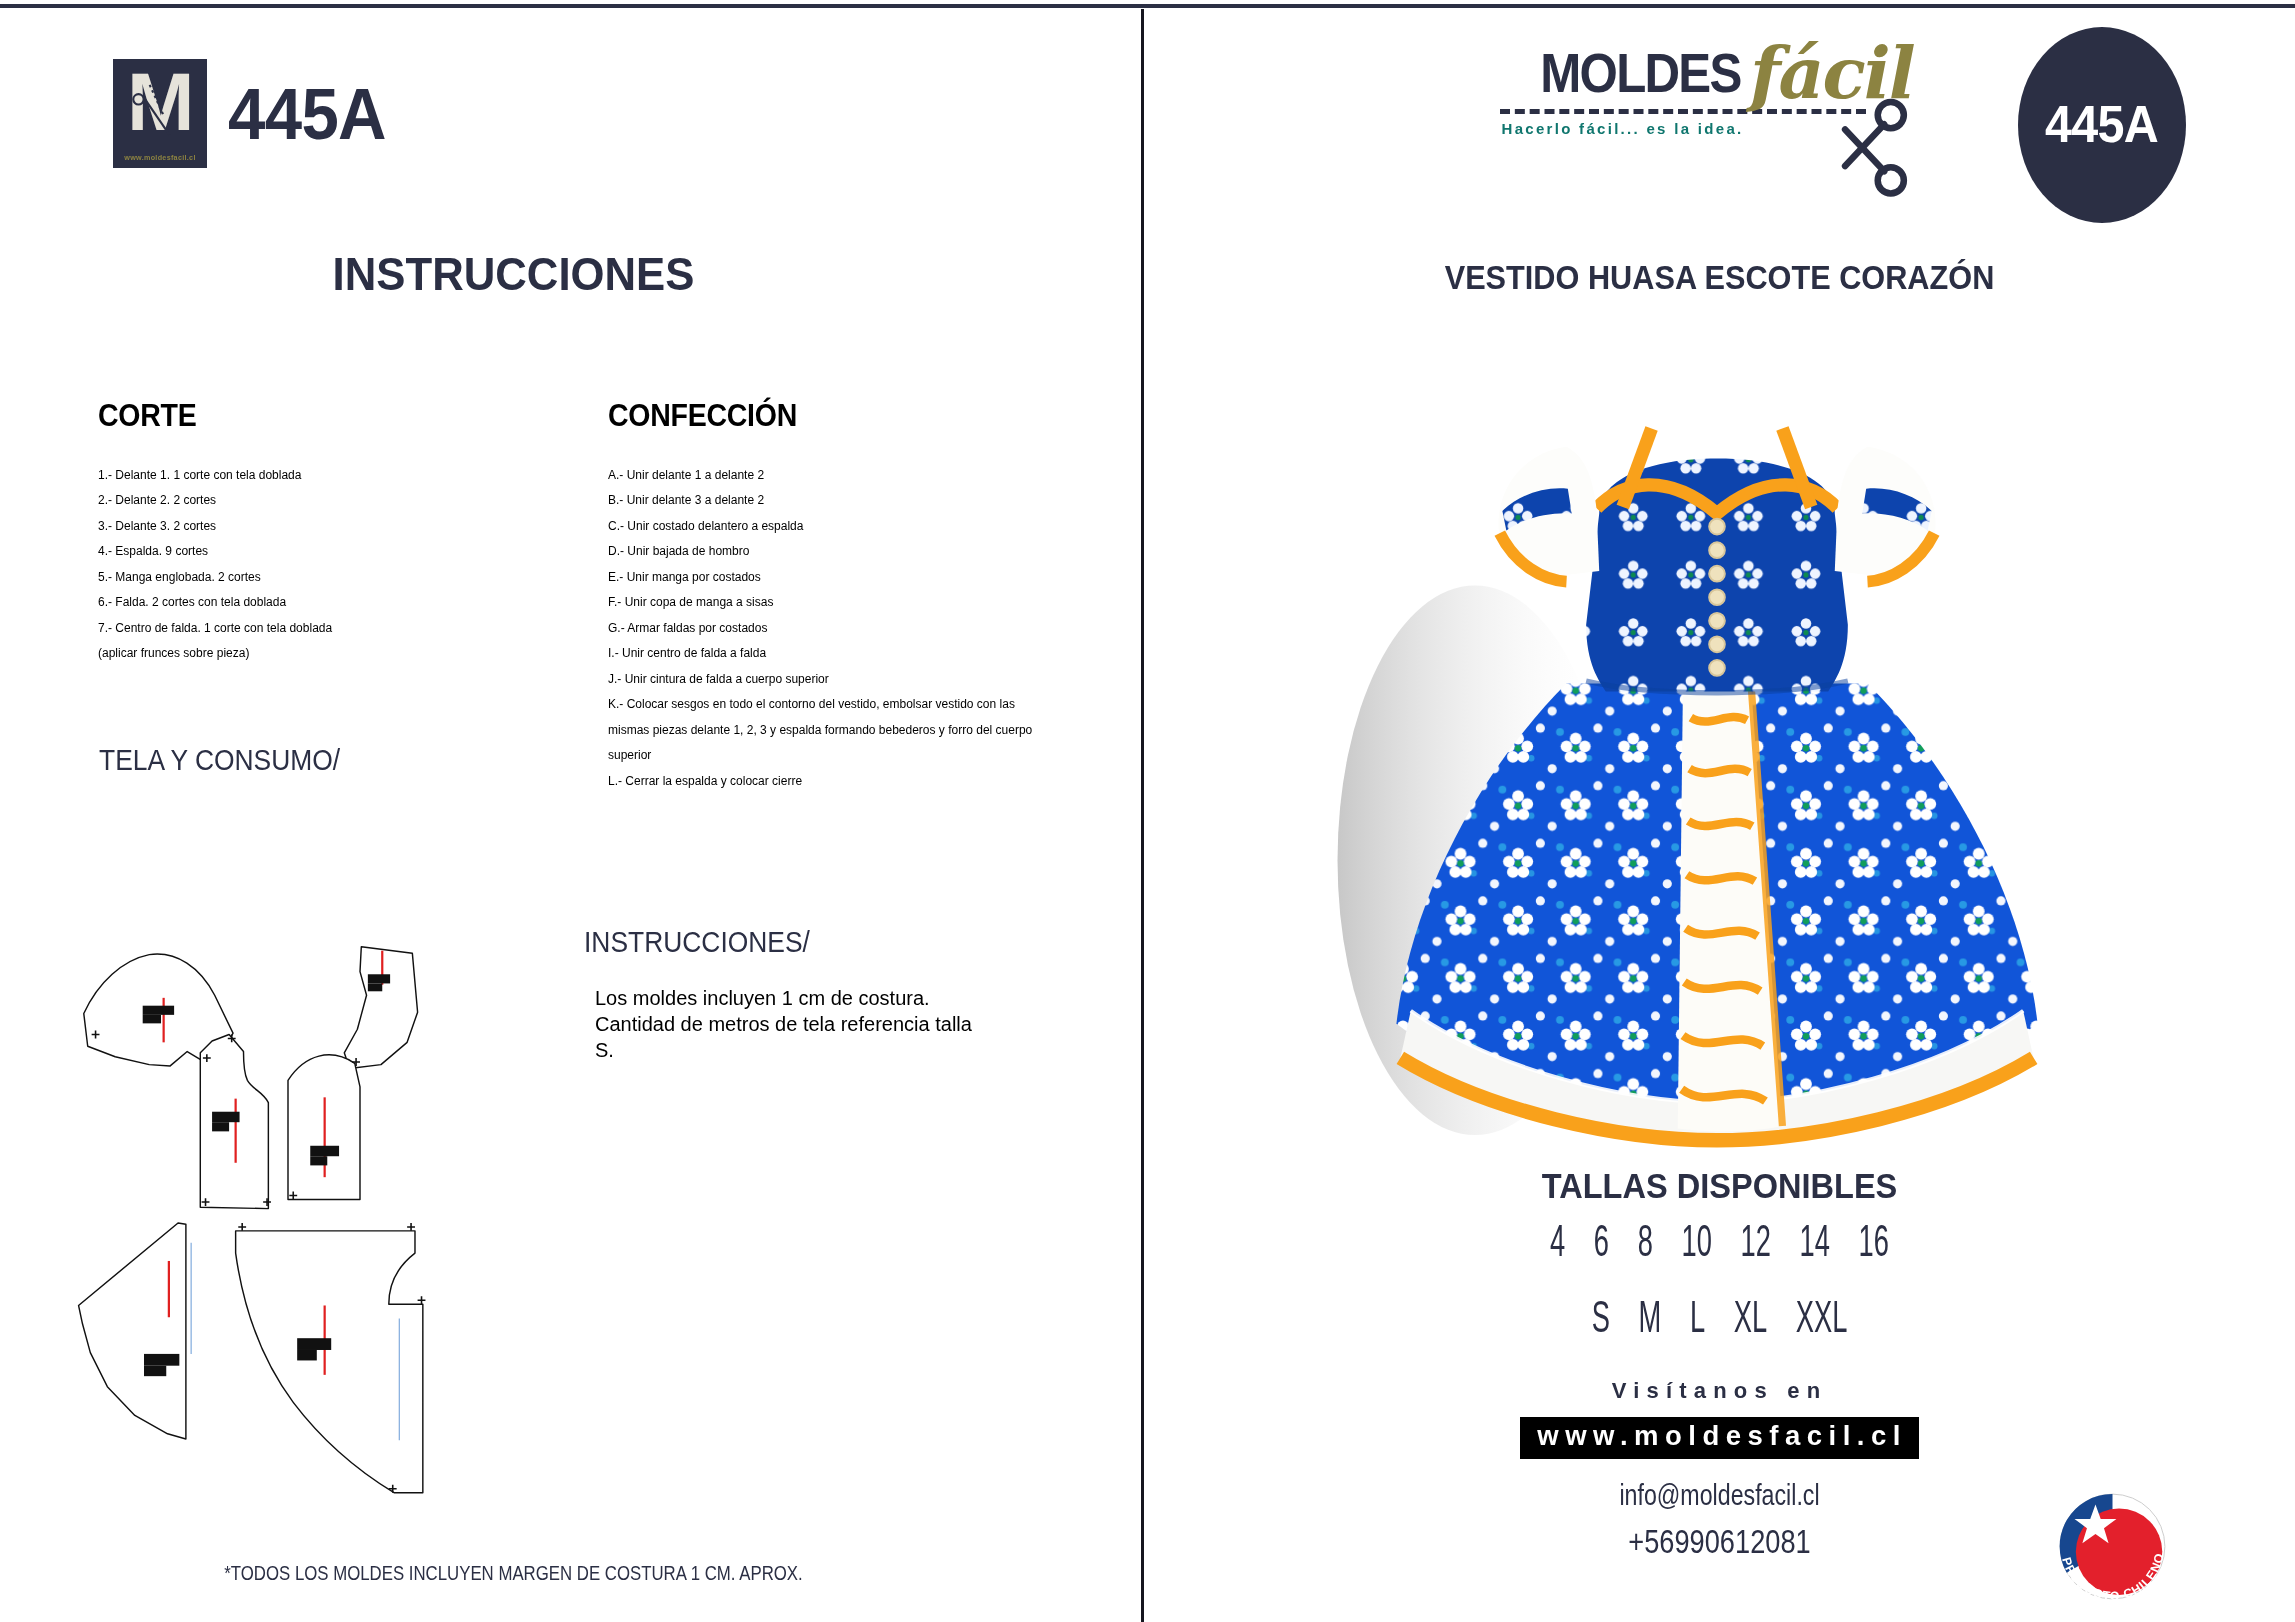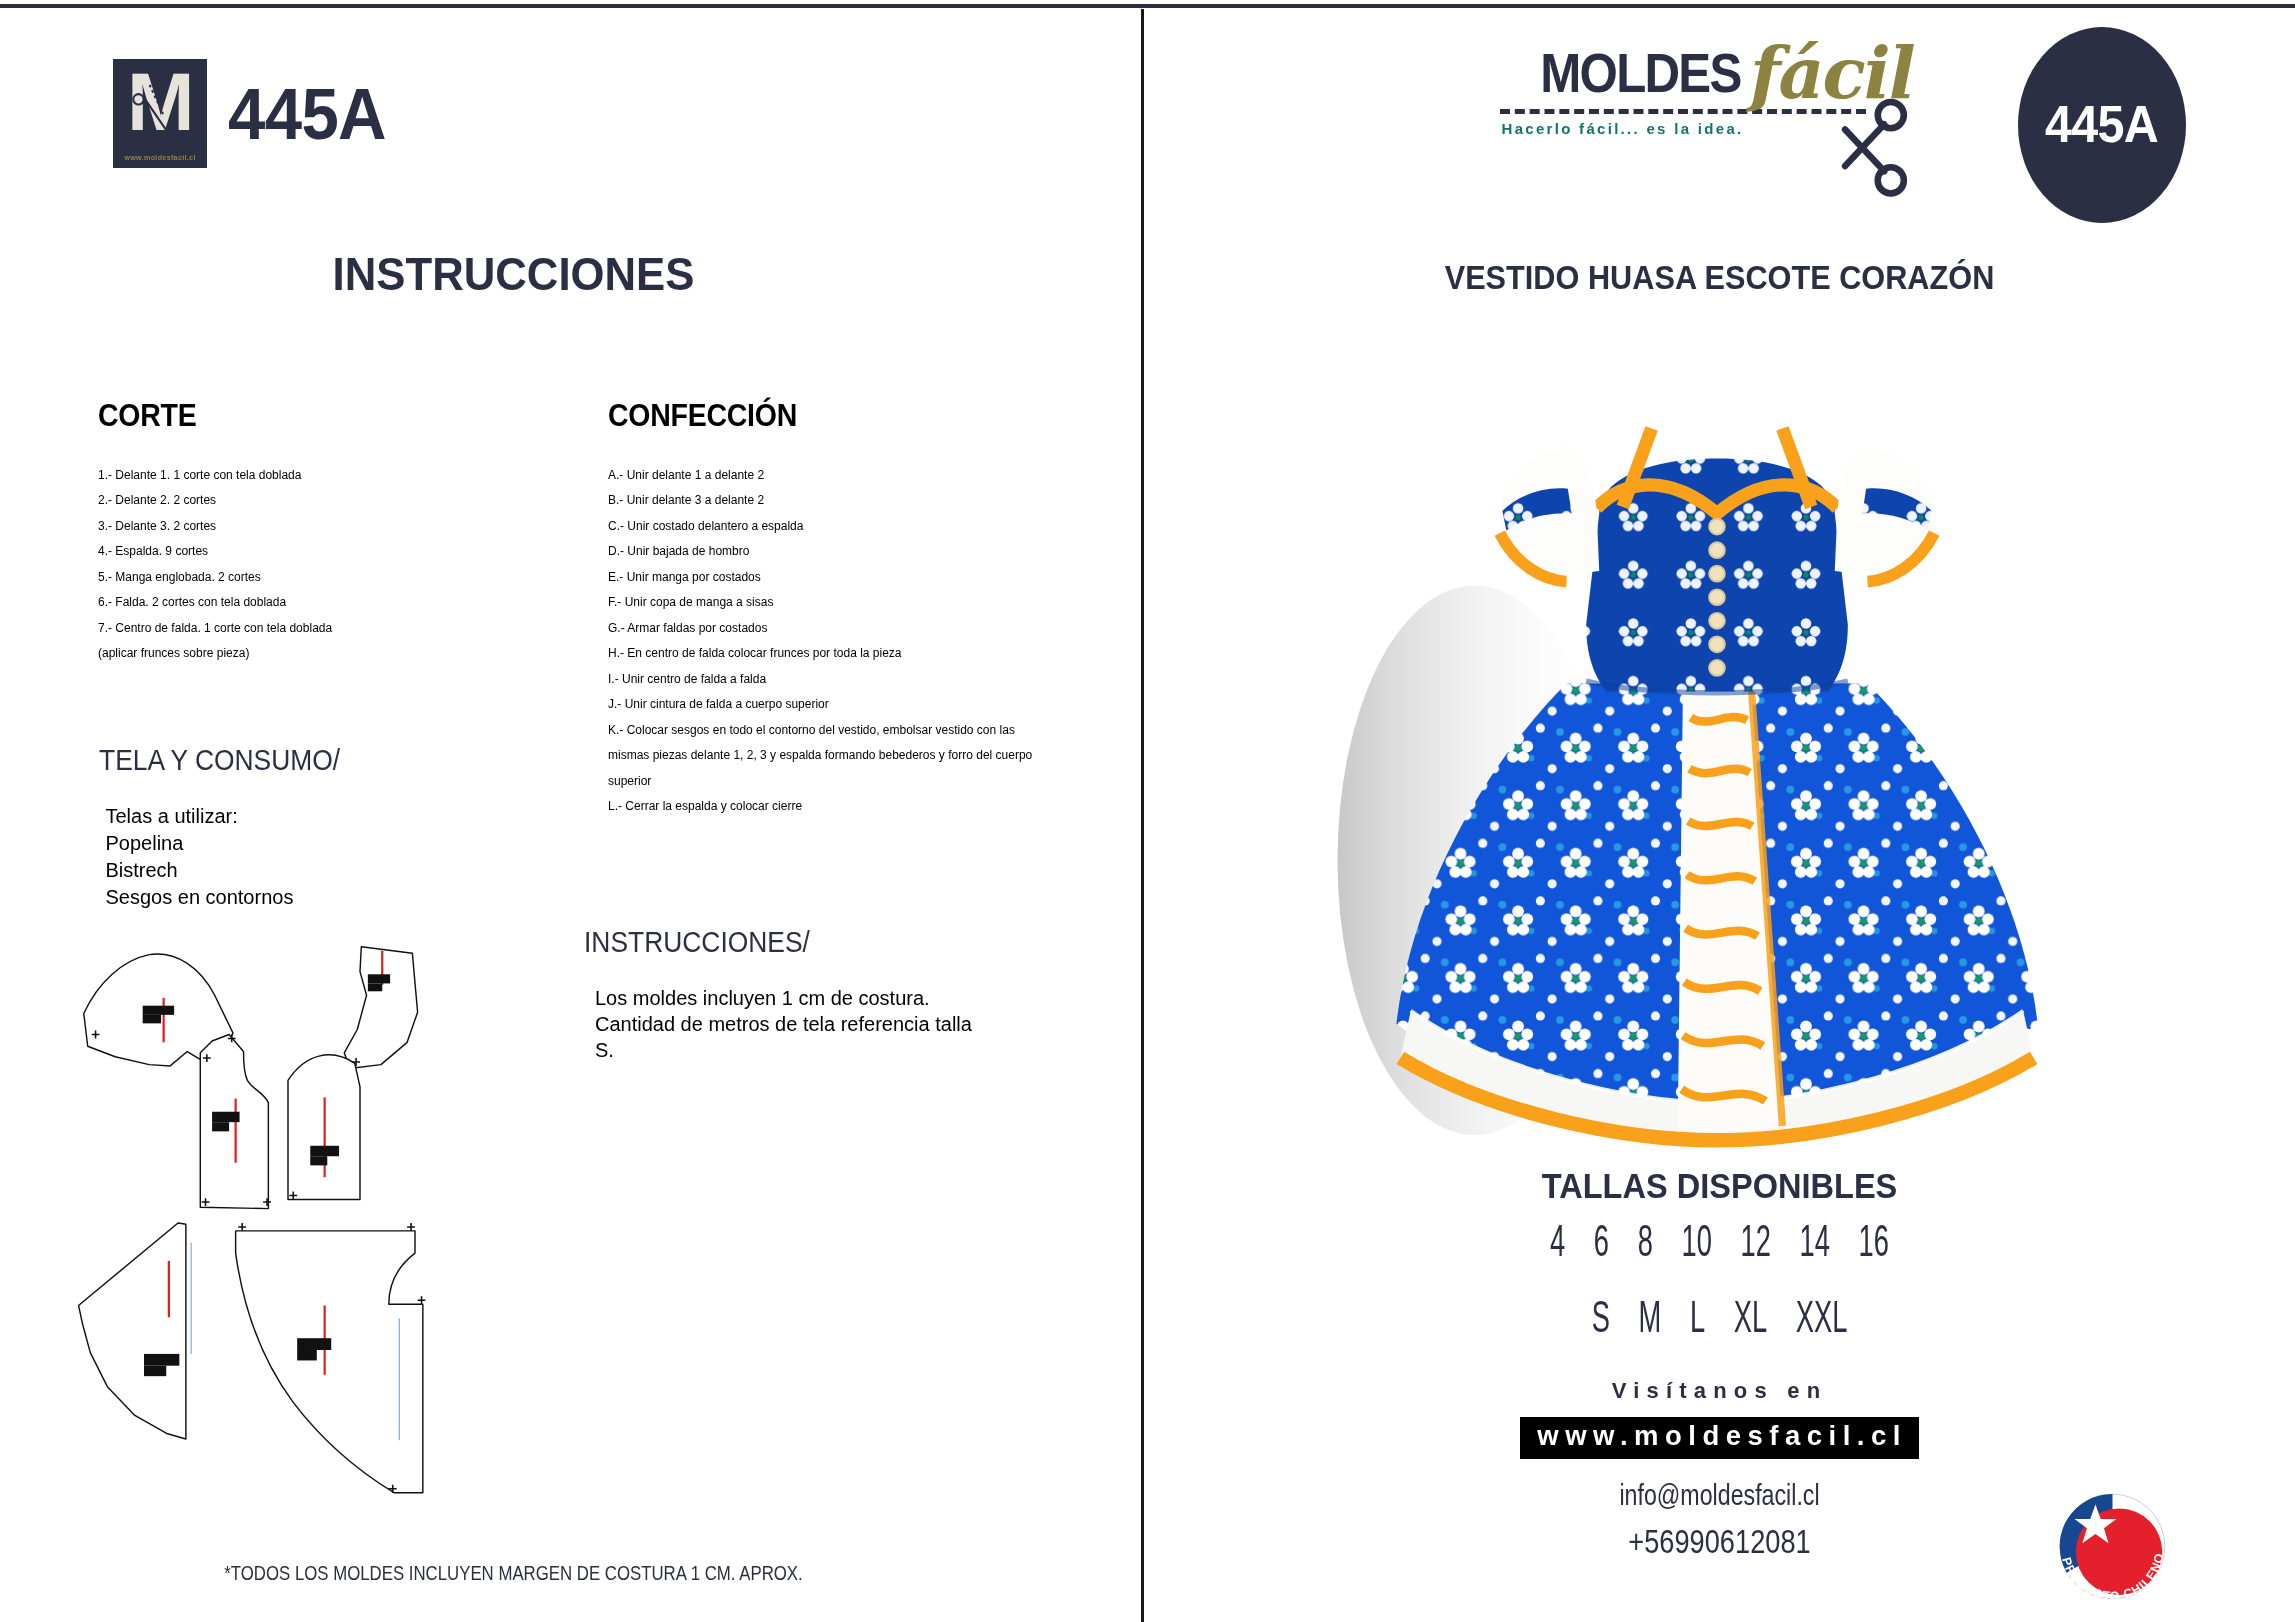--- a/index.html
+++ b/index.html
@@ -408,35 +408,28 @@
 
     <div class="col-conf">
       <div class="sec-head-bold">CONFECCIÓN</div>
       <div class="list-line">A.- Unir delante 1 a delante 2</div>
       <div class="list-line">B.- Unir delante 3 a delante 2</div>
       <div class="list-line">C.- Unir costado delantero a espalda</div>
       <div class="list-line">D.- Unir bajada de hombro</div>
       <div class="list-line">E.- Unir manga por costados</div>
       <div class="list-line">F.- Unir copa de manga a sisas</div>
       <div class="list-line">G.- Armar faldas por costados</div>
-      <div class="list-line wrap">H.- En centro de falda colocar frunces por toda la pieza</div>
       <div class="list-line">I.- Unir centro de falda a falda</div>
       <div class="list-line">J.- Unir cintura de falda a cuerpo superior</div>
       <div class="list-line wrap">K.- Colocar sesgos en todo el contorno del vestido, embolsar vestido con las mismas piezas delante 1, 2, 3 y espalda formando bebederos y forro del cuerpo superior</div>
       <div class="list-line">L.- Cerrar la espalda y colocar cierre</div>
     </div>
 
     <div class="tela-block">
       <div class="sec-head-light">TELA Y CONSUMO/</div>
-      <div class="tela-list">
-        <div>Telas a utilizar:</div>
-        <div>Popelina</div>
-        <div>Bistrech</div>
-        <div>Sesgos en contornos</div>
-      </div>
     </div>
 
     <div class="instr-sub">
       <div class="sec-head-light">INSTRUCCIONES/</div>
       <p>Los moldes incluyen 1 cm de costura. Cantidad de metros de tela referencia talla S.</p>
     </div>
 
     <div class="patterns">
       <svg viewBox="0 0 880 880">
         <g fill="#ffffff" stroke="#111111" stroke-width="2.2" stroke-linejoin="round">

